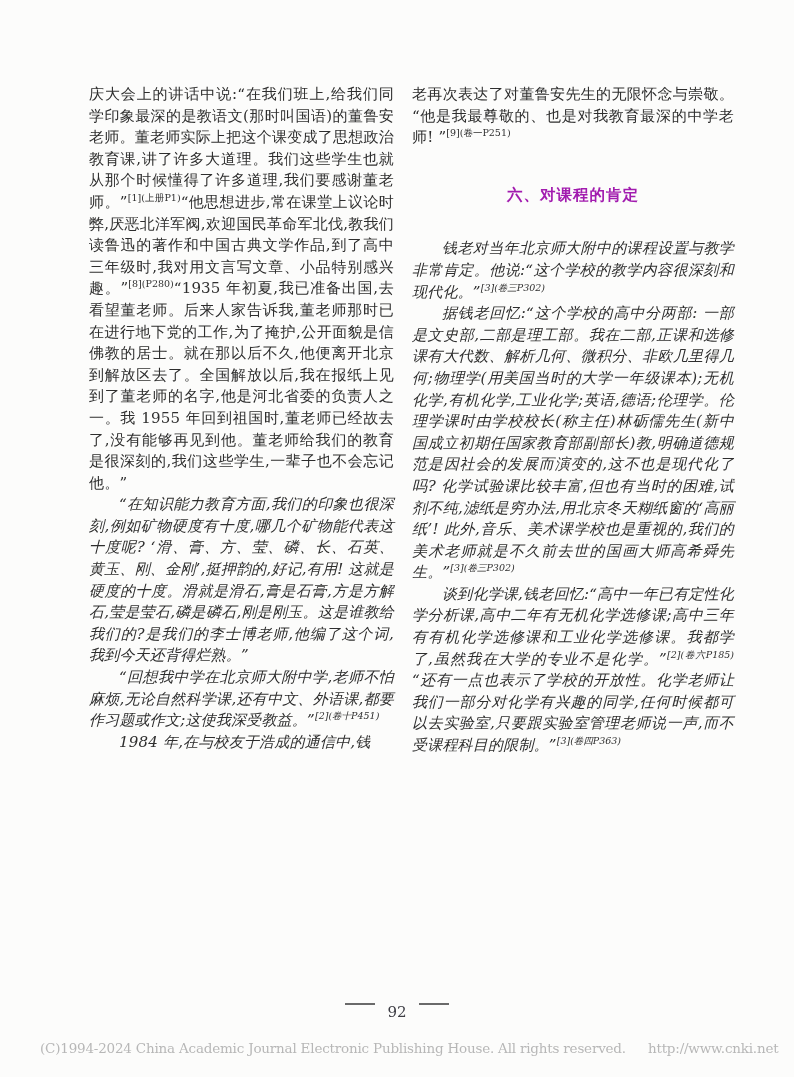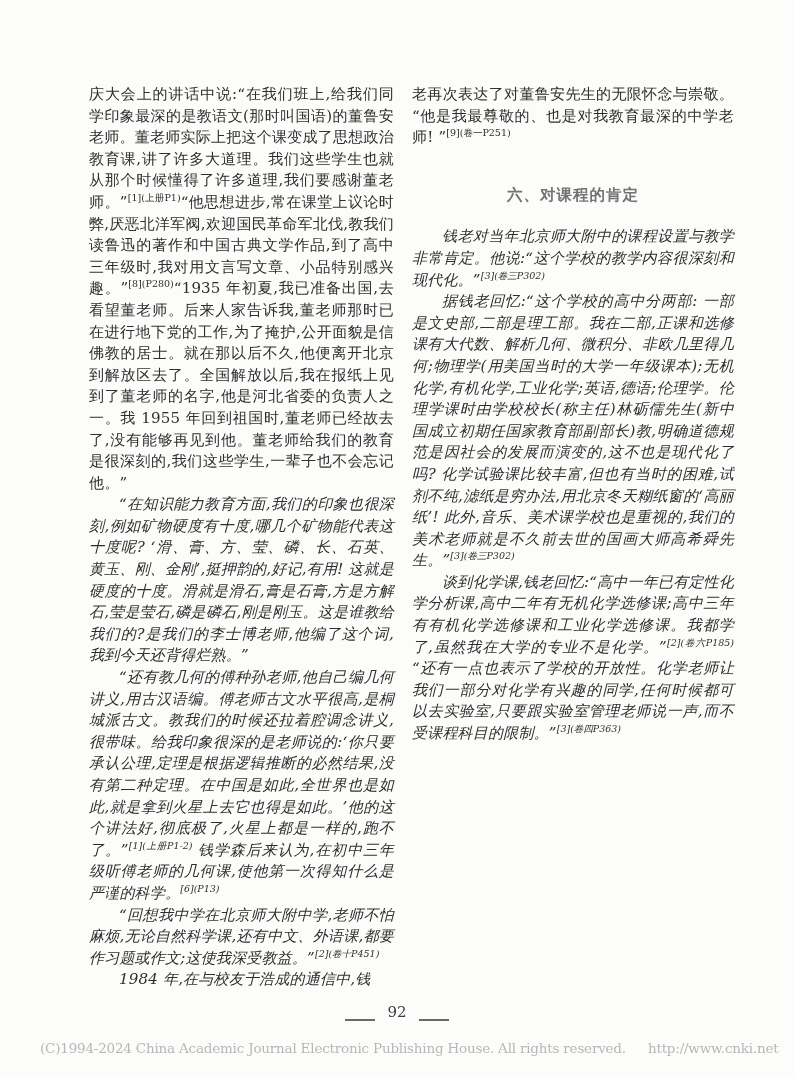--- a/index.html
+++ b/index.html
@@ -40,30 +40,30 @@
     letter-spacing: 0;
     white-space: nowrap;
   }
   h3.heading {
     font-family: "DejaVu Sans", sans-serif;
     font-weight: bold;
     font-size: 15.5px;
     line-height: 21.6px;
     text-align: center;
     letter-spacing: 1px;
-    margin: 36px 0 20px 0;
-    color: #737373;
+    margin: 36px 0 32px 0;
+    color: #a21caf;
   }
   .pagenum {
     position: absolute;
     top: 1003px;
     left: 0;
     width: 794px;
     display: flex;
-    align-items: flex-end;
+    align-items: flex-start;
     justify-content: center;
     gap: 12px;
     color: #3d3d44;
     font-size: 15px;
   }
   .pagenum .dash {
     width: 30px;
     height: 2px;
     background: #6a6a6a;
   }
@@ -80,21 +80,20 @@
   .footer .url { margin-left: 22px; color: #b7b7b7; text-decoration: none; }
 </style>
 </head>
 <body>
 
 <div class="page">
 
   <div class="col col-left" id="col-left">
       <p class="para">庆大会上的讲话中说:“在我们班上,给我们同学印象最深的是教语文(那时叫国语)的董鲁安老师。董老师实际上把这个课变成了思想政治教育课,讲了许多大道理。我们这些学生也就从那个时候懂得了许多道理,我们要感谢董老师。”<sup class="cite">[1](上册P1)</sup>“他思想进步,常在课堂上议论时弊,厌恶北洋军阀,欢迎国民革命军北伐,教我们读鲁迅的著作和中国古典文学作品,到了高中三年级时,我对用文言写文章、小品特别感兴趣。”<sup class="cite">[8](P280)</sup>“1935 年初夏,我已准备出国,去看望董老师。后来人家告诉我,董老师那时已在进行地下党的工作,为了掩护,公开面貌是信佛教的居士。就在那以后不久,他便离开北京到解放区去了。全国解放以后,我在报纸上见到了董老师的名字,他是河北省委的负责人之一。我 1955 年回到祖国时,董老师已经故去了,没有能够再见到他。董老师给我们的教育是很深刻的,我们这些学生,一辈子也不会忘记他。”</p>
       <p class="para indent">“在知识能力教育方面,我们的印象也很深刻,例如矿物硬度有十度,哪几个矿物能代表这十度呢? ‘滑、膏、方、莹、磷、长、石英、黄玉、刚、金刚’,挺押韵的,好记,有用! 这就是硬度的十度。滑就是滑石,膏是石膏,方是方解石,莹是莹石,磷是磷石,刚是刚玉。这是谁教给我们的?是我们的李士博老师,他编了这个词,我到今天还背得烂熟。”</p>
-      <p class="para indent">“还有教几何的傅种孙老师,他自己编几何讲义,用古汉语编。傅老师古文水平很高,是桐城派古文。教我们的时候还拉着腔调念讲义,很带味。给我印象很深的是老师说的:‘你只要承认公理,定理是根据逻辑推断的必然结果,没有第二种定理。在中国是如此,全世界也是如此,就是拿到火星上去它也得是如此。’他的这个讲法好,彻底极了,火星上都是一样的,跑不了。”<sup class="cite">[1](上册P1-2)</sup> 钱学森后来认为,在初中三年级听傅老师的几何课,使他第一次得知什么是严谨的科学。<sup class="cite">[6](P13)</sup></p>
       <p class="para indent">“回想我中学在北京师大附中学,老师不怕麻烦,无论自然科学课,还有中文、外语课,都要作习题或作文;这使我深受教益。”<sup class="cite">[2](卷十P451)</sup></p>
       <p class="para indent">1984 年,在与校友于浩成的通信中,钱</p>
     </div>
 
   <div class="col col-right" id="col-right">
       <p class="para">老再次表达了对董鲁安先生的无限怀念与崇敬。“他是我最尊敬的、也是对我教育最深的中学老师! ”<sup class="cite">[9](卷一P251)</sup></p>
       <h3 class="heading">六、对课程的肯定</h3>
       <p class="para indent">钱老对当年北京师大附中的课程设置与教学非常肯定。他说:“这个学校的教学内容很深刻和现代化。”<sup class="cite">[3](卷三P302)</sup></p>
       <p class="para indent">据钱老回忆:“这个学校的高中分两部: 一部是文史部,二部是理工部。我在二部,正课和选修课有大代数、解析几何、微积分、非欧几里得几何;物理学(用美国当时的大学一年级课本);无机化学,有机化学,工业化学;英语,德语;伦理学。伦理学课时由学校校长(称主任)林砺儒先生(新中国成立初期任国家教育部副部长)教,明确道德规范是因社会的发展而演变的,这不也是现代化了吗? 化学试验课比较丰富,但也有当时的困难,试剂不纯,滤纸是穷办法,用北京冬天糊纸窗的‘高丽纸’! 此外,音乐、美术课学校也是重视的,我们的美术老师就是不久前去世的国画大师高希舜先生。”<sup class="cite">[3](卷三P302)</sup></p>
       <p class="para indent">谈到化学课,钱老回忆:“高中一年已有定性化学分析课,高中二年有无机化学选修课;高中三年有有机化学选修课和工业化学选修课。我都学了,虽然我在大学的专业不是化学。”<sup class="cite">[2](卷六P185)</sup> “还有一点也表示了学校的开放性。化学老师让我们一部分对化学有兴趣的同学,任何时候都可以去实验室,只要跟实验室管理老师说一声,而不受课程科目的限制。”<sup class="cite">[3](卷四P363)</sup></p>

